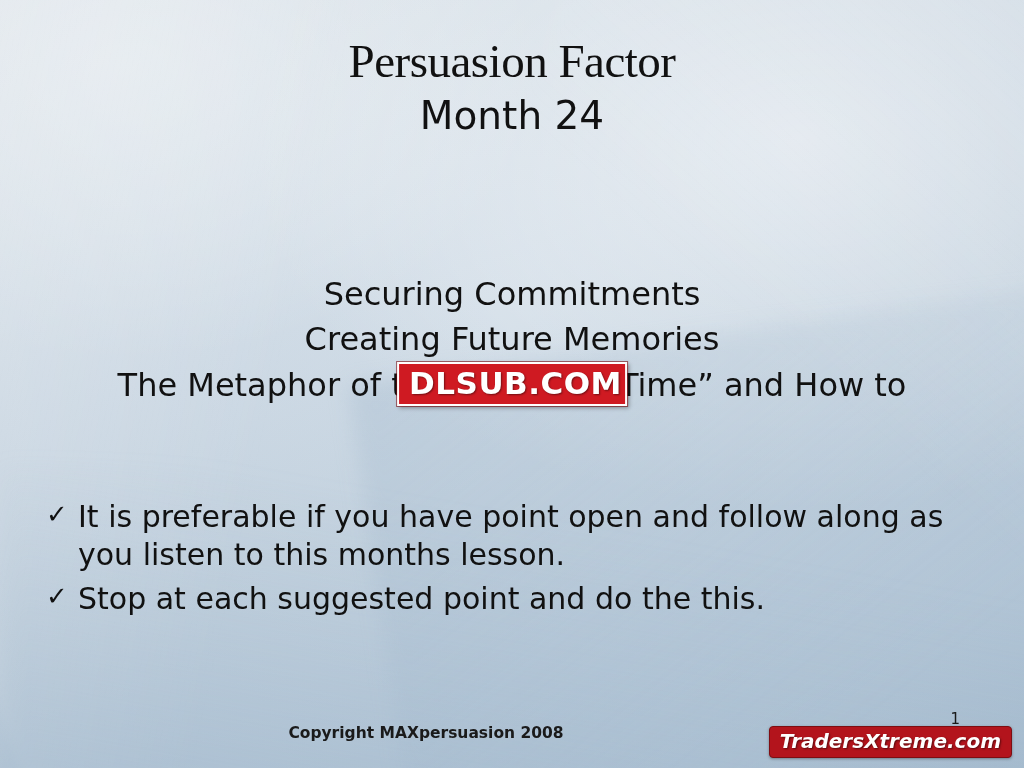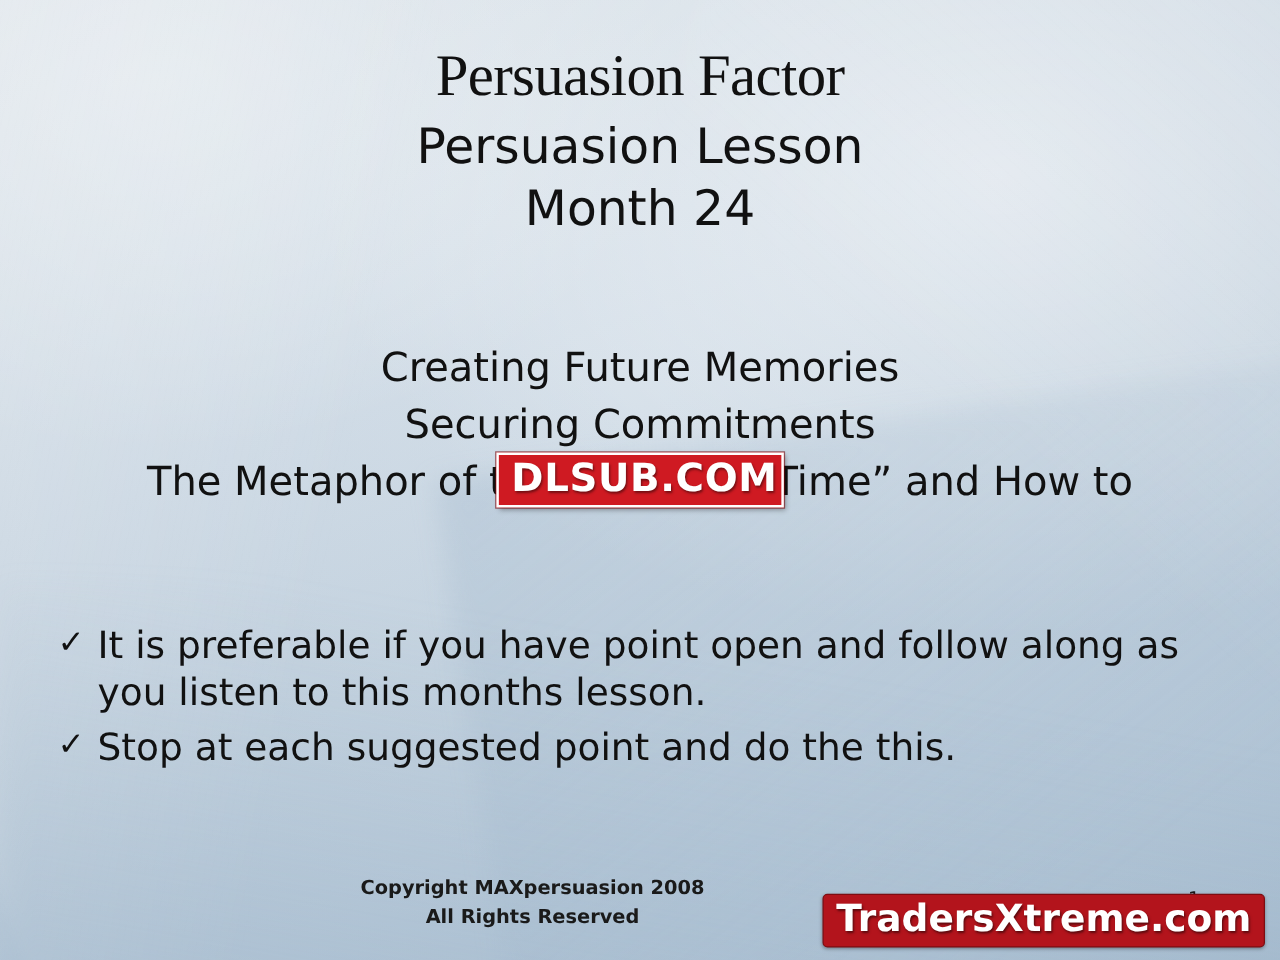--- a/index.html
+++ b/index.html
@@ -162,28 +162,29 @@
       -1px -1px 0 #2f2f2f,
        2px 2px 3px rgba(0,0,0,0.35);
     -webkit-text-stroke: 0.6px #3b3b3b;
   }
   .logo-traders {
     position: absolute;
     right: 12px;
     bottom: 10px;
     background: #b3141c;
     color: #ffffff;
-    font-size: 30px;
+    font-size: 20px;
     font-weight: bold;
     padding: 2px 10px 4px 10px;
     border-radius: 4px;
     border: 1px solid #7e0d12;
     text-shadow: 1px 1px 2px rgba(0,0,0,0.5);
     box-shadow: 0 1px 3px rgba(0,0,0,0.35);
     white-space: nowrap;
+    font-style: italic;
   }
   .watermark {
     position: absolute;
     left: 50%;
     top: 362px;
     transform: translateX(-50%);
     background: #cf1a22;
     color: #ffffff;
     font-size: 31px;
     font-weight: bold;
@@ -202,46 +203,44 @@
 
   <div class="band band1"></div>
   <div class="band band2"></div>
   <div class="band band3"></div>
   <div class="band band4"></div>
   <div class="vignette"></div>
 
 
   <div class="title-block">
     <div class="title-line1">Persuasion Factor</div>
-    <div class="title-line2">Persuasion Lesson</div>
     <div class="title-line3">Month 24</div>
   </div>
 
   <div class="subtitle-block">
+    <div>Securing Commitments</div>
     <div>Creating Future Memories</div>
-    <div>Securing Commitments</div>
     <div>The Metaphor of the “Sands of Time” and How to</div>
   </div>
 
   <div class="watermark">DLSUB.COM</div>
 
   <div class="bullets">
     <div class="bullet-row">
       <span class="check">✓</span>
       <span class="bullet-text">It is preferable if you have point open and follow along as you listen to this months lesson.</span>
     </div>
     <div class="bullet-row">
       <span class="check">✓</span>
       <span class="bullet-text">Stop at each suggested point and do the this.</span>
     </div>
   </div>
 
 
   <div class="footer-center">
     <div>Copyright MAXpersuasion 2008</div>
-    <div>All Rights Reserved</div>
   </div>
 
   <div class="footer-page">1</div>
 
   <div class="logo-traders">TradersXtreme.com</div>
 
 </div>
 
 </body></html>

